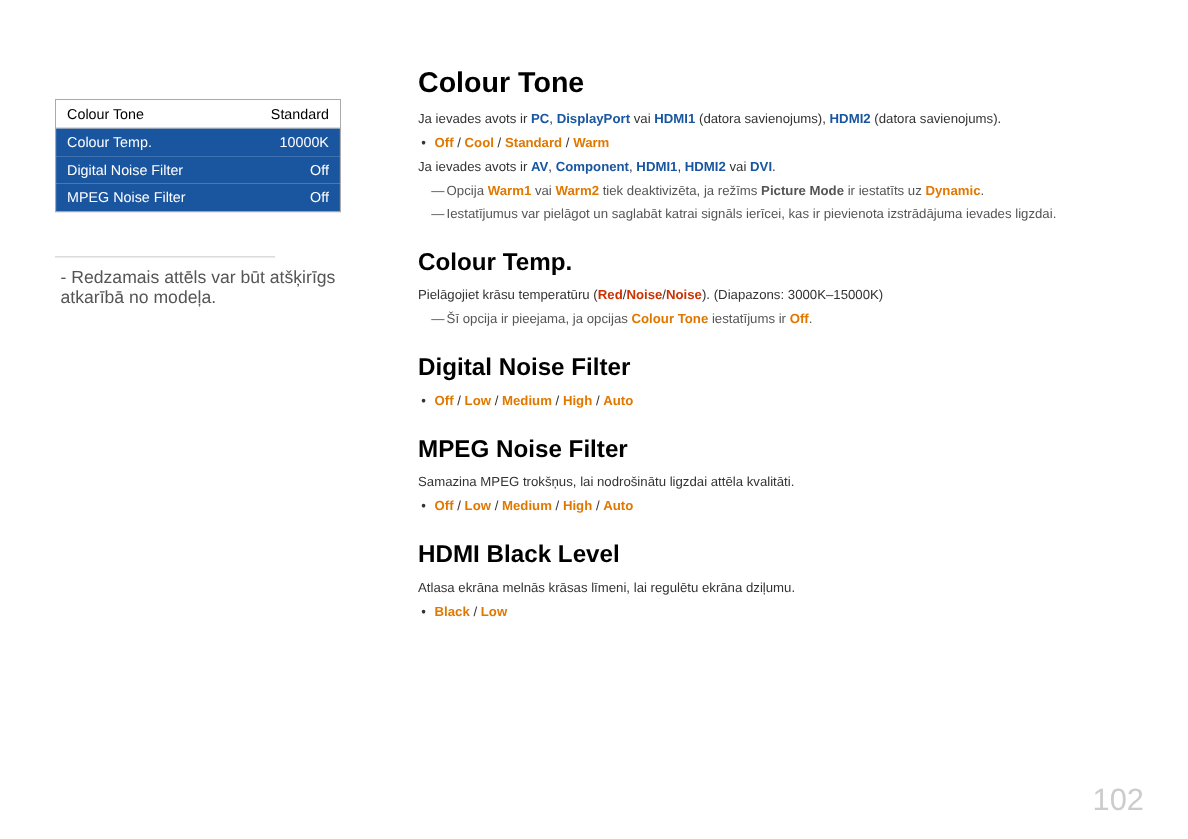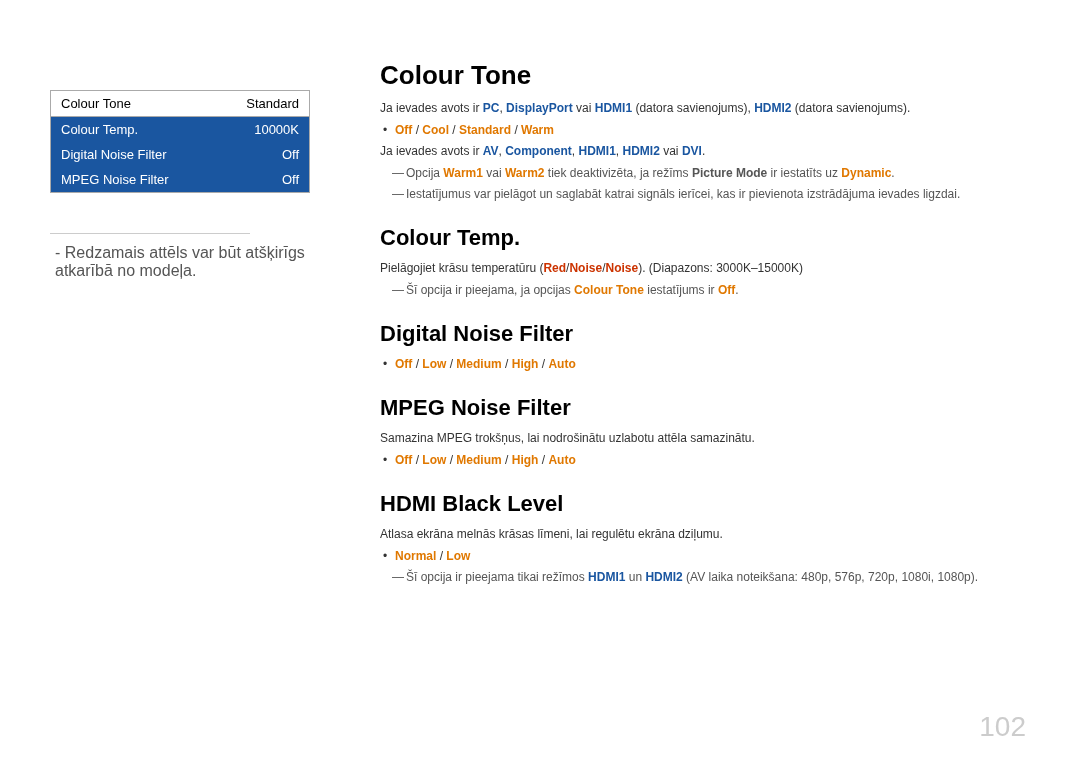--- a/index.html
+++ b/index.html
@@ -131,21 +131,21 @@
 
     .highlight-red { color: #cc3300; font-weight: bold; }
     .highlight-blue { color: #1a56a0; font-weight: bold; }
     .highlight-orange { color: #e07800; font-weight: bold; }
     .bold { font-weight: bold; }
 
     
     .page-number {
       position: absolute;
       bottom: 20px;
-      right: 54px;
+      right: 40px;
       font-size: 28px;
       color: #ccc;
       font-weight: normal;
     }
   </style>
 </head>
 <body>
 
 <div class="page-container">
 
@@ -190,27 +190,26 @@
       <div class="note-item">Šī opcija ir pieejama, ja opcijas <span class="highlight-orange bold">Colour Tone</span> iestatījums ir <span class="highlight-orange bold">Off</span>.</div>
     </div>
 
     <div class="section">
       <h2 class="section-title">Digital Noise Filter</h2>
       <div class="bullet-item"><span class="highlight-orange">Off</span> / <span class="highlight-orange">Low</span> / <span class="highlight-orange">Medium</span> / <span class="highlight-orange">High</span> / <span class="highlight-orange">Auto</span></div>
     </div>
 
     <div class="section">
       <h2 class="section-title">MPEG Noise Filter</h2>
-      <p class="section-text">Samazina MPEG trokšņus, lai nodrošinātu uzlabotu attēla samazinātu.</p>
+      <p class="section-text">Samazina MPEG trokšņus, lai nodrošinātu ligzdai attēla kvalitāti.</p>
       <div class="bullet-item"><span class="highlight-orange">Off</span> / <span class="highlight-orange">Low</span> / <span class="highlight-orange">Medium</span> / <span class="highlight-orange">High</span> / <span class="highlight-orange">Auto</span></div>
     </div>
 
     <div class="section">
       <h2 class="section-title">HDMI Black Level</h2>
       <p class="section-text">Atlasa ekrāna melnās krāsas līmeni, lai regulētu ekrāna dziļumu.</p>
-      <div class="bullet-item"><span class="highlight-orange">Normal</span> / <span class="highlight-orange">Low</span></div>
-      <div class="note-item">Šī opcija ir pieejama tikai režīmos <span class="highlight-blue bold">HDMI1</span> un <span class="highlight-blue bold">HDMI2</span> (AV laika noteikšana: 480p, 576p, 720p, 1080i, 1080p).</div>
+      <div class="bullet-item"><span class="highlight-orange">Black</span> / <span class="highlight-orange">Low</span></div>
     </div>
 
   </div>
 </div>
 
 <div class="page-number">102</div>
 
 </body></html>

